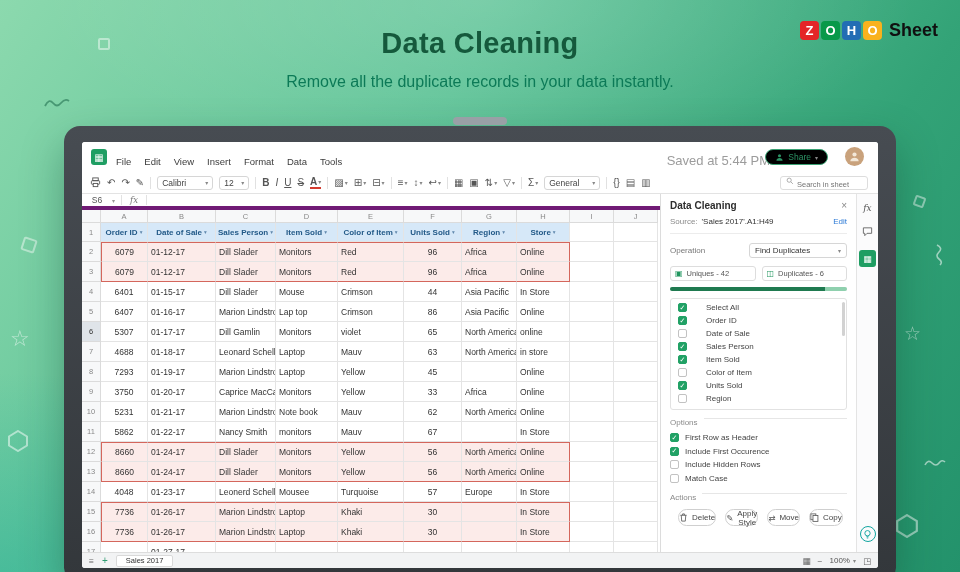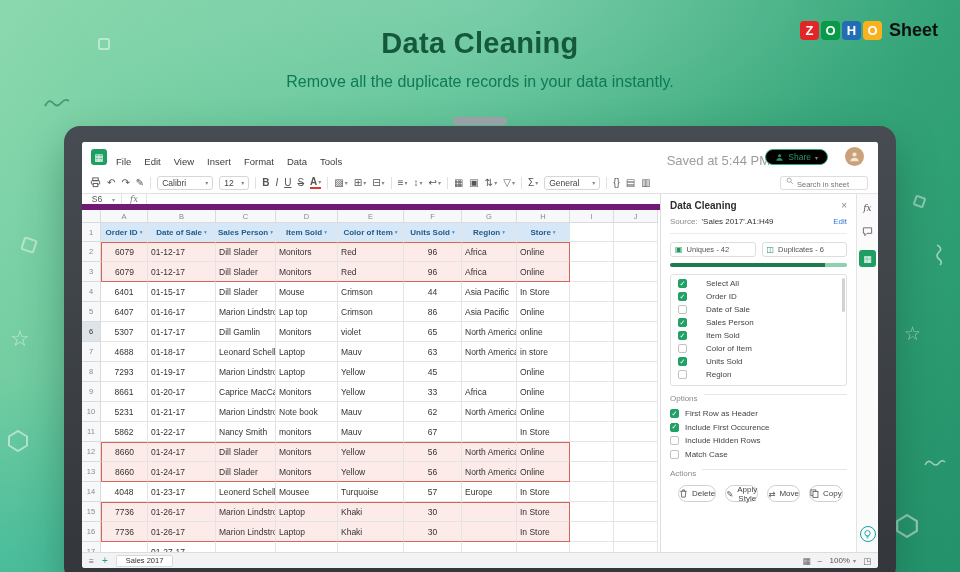--- a/index.html
+++ b/index.html
@@ -50,21 +50,21 @@
   .tb-bold{font-weight:700}.tb-italic{font-style:italic}.tb-underline{text-decoration:underline}
   .tb-strike{text-decoration:line-through}
   .tb-acolor{border-bottom:2px solid #d43b2f;font-weight:600;line-height:10px}
   .caret{font-size:6px;color:#888}
   .tb-select{height:14px;border:1px solid #d6d6d6;border-radius:3px;display:flex;align-items:center;
     justify-content:space-between;padding:0 4px;font-size:8.5px;color:#444;flex:0 0 auto;background:#fff}
   .search-box{margin-left:auto;margin-right:2px;display:flex;align-items:flex-end;gap:3px;height:14px;width:88px;
     border:1px solid #ddd;border-radius:3px;padding:0 5px;background:#fff;flex:0 0 auto}
   .search-input{border:0;outline:0;width:100%;font-size:7.5px;color:#555;font-family:inherit;background:transparent}
   
-  .formula{position:absolute;left:0;top:52px;right:0;height:16px;border-bottom:6px solid #701a75;
+  .formula{position:absolute;left:0;top:52px;right:0;height:16px;border-bottom:4px solid #701a75;
     display:flex;align-items:center;font-size:8.5px;color:#555;background:#fff}
   .cellref{width:30px;text-align:center}
   .f-caret{font-size:6px;color:#999;margin-right:6px}
   .f-div{width:1px;height:10px;background:#e2e2e2}
   .fx{font-style:italic;font-family:"DejaVu Serif",serif;color:#777;margin:0 8px}
   
   .grid{position:absolute;left:0;top:68px;width:578px;height:342px;overflow:hidden;background:#fff}
   .grid-row{display:grid;grid-template-columns:19px 47px 68px 60px 62px 66px 58px 55px 53px 44px 44px}
   .letters-row{height:13px}.header-row{height:19px}.data-row{height:20px}
   .cell{border-right:1px solid #e4e4e4;border-bottom:1px solid #e4e4e4;font-size:8.5px;color:#333;
@@ -434,21 +434,21 @@
             <span class="cell dc c4">Laptop</span>
             <span class="cell dc c5">Yellow</span>
             <span class="cell dc c6 num">45</span>
             <span class="cell dc c7"></span>
             <span class="cell dc c8">Online</span>
             <span class="cell"></span>
             <span class="cell"></span>
           </div>
           <div class="grid-row data-row">
             <span class="cell rownum">9</span>
-            <span class="cell dc c1 num">8661</span>
+            <span class="cell dc c1 num">3750</span>
             <span class="cell dc c2">01-20-17</span>
             <span class="cell dc c3">Caprice MacCart</span>
             <span class="cell dc c4">Monitors</span>
             <span class="cell dc c5">Yellow</span>
             <span class="cell dc c6 num">33</span>
             <span class="cell dc c7">Africa</span>
             <span class="cell dc c8">Online</span>
             <span class="cell"></span>
             <span class="cell"></span>
           </div>
@@ -560,20 +560,27 @@
 
       <aside class="side-panel">
         <div class="panel-head">
           <span class="panel-title">Data Cleaning</span>
           <span class="panel-close">×</span>
         </div>
         <div class="panel-source">
           <span class="src-label">Source:</span>
           <span class="src-value">'Sales 2017'.A1:H49</span>
           <a class="src-edit">Edit</a>
+        </div>
+        <div class="panel-op">
+          <span class="op-label">Operation</span>
+          <div class="op-select">
+            <span>Find Duplicates</span>
+            <span class="caret">▾</span>
+          </div>
         </div>
         <div class="chips">
           <div class="chip">
             <span class="chip-ic">▣</span>
             <span>Uniques - 42</span>
           </div>
           <div class="chip">
             <span class="chip-ic">◫</span>
             <span>Duplicates - 6</span>
           </div>

